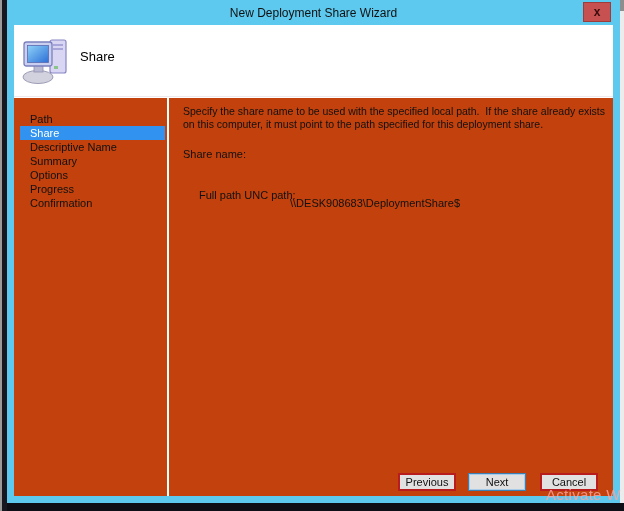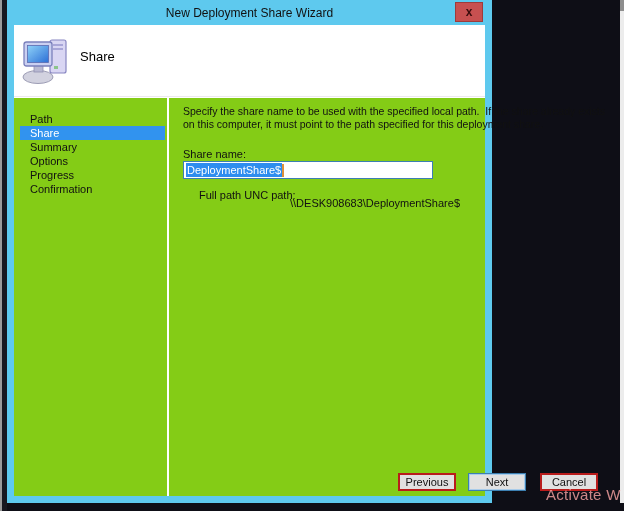--- a/index.html
+++ b/index.html
@@ -7,39 +7,39 @@
   body { font-family:"Liberation Sans", sans-serif; background:#0E0E16; }
   .stage { position:relative; width:624px; height:511px; background:#0E0E16; }
 
   
   .edge-lightline { position:absolute; left:0; top:0; width:2px; height:511px; background:#9A9A9A; }
   .behind-left { position:absolute; left:2px; top:0; width:5px; height:511px; background:#17171F; }
   .desktop-right { position:absolute; left:620px; top:0; width:4px; height:503px; background:#ECECEC; }
   .desktop-right-top { position:absolute; left:620px; top:0; width:4px; height:11px; background:#8E8E8E; }
 
   
-  .dialog { position:absolute; left:7px; top:0; width:485px; height:503px;
+  .dialog { position:absolute; left:7px; top:0; width:613px; height:503px;
             background:var(--titlebar-blue,#5EC9EE); }
   .titlebar { position:relative; height:25px; display:flex; align-items:center; justify-content:center; }
   .title { font-size:12px; color:#111; }
   .close { position:absolute; right:9px; top:2px; width:28px; height:20px;
            background:var(--close-red,#C75050); border:1px solid #9E3B3B;
            display:flex; align-items:center; justify-content:center; cursor:pointer; }
   .close span { font-size:12px; font-weight:bold; color:#3A0C0C; line-height:1; }
 
   .inner { position:absolute; left:7px; top:25px; right:7px; bottom:7px; background:#FFFFFF; }
 
   
   .header { position:absolute; left:0; top:0; right:0; height:72px; background:#FFFFFF;
             border-bottom:1px solid #EDE9ED; }
   .comp-icon { position:absolute; left:6px; top:10px; width:52px; height:50px; }
   .page-title { position:absolute; left:66px; top:24px; font-size:13px; color:#000; }
 
   
-  .bodyarea { position:absolute; left:0; top:73px; right:0; bottom:0; background:#84cc16; }
+  .bodyarea { position:absolute; left:0; top:73px; right:0; bottom:0; background:#c2410c; }
   .sidebar { position:absolute; left:0; top:0; bottom:0; width:155px; border-right:2px solid #FFFFFF; }
   .steps { margin-top:14px; }
   .step { height:14px; margin:0 2px 0 6px; display:flex; align-items:center; cursor:default; }
   .step-label { font-size:11px; color:#111; padding-left:10px; line-height:14px; white-space:nowrap; }
   .step.selected { background:var(--highlight-blue,#3193EF); }
   .step.selected .step-label { color:#FFFFFF; }
 
   .content { position:absolute; left:157px; top:0; right:0; bottom:0; }
   .desc { position:absolute; left:12px; top:7px; width:425px; font-size:10.5px; line-height:13px;
           color:#111; white-space:pre-wrap; }
@@ -108,41 +108,40 @@
       <div class="bodyarea">
         <div class="sidebar">
           <div class="steps">
               <div class="step">
               <span class="step-label">Path</span>
             </div>
               <div class="step selected">
               <span class="step-label">Share</span>
             </div>
               <div class="step">
+              <span class="step-label">Descriptive Name</span>
+            </div>
+              <div class="step">
               <span class="step-label">Summary</span>
             </div>
               <div class="step">
               <span class="step-label">Options</span>
             </div>
               <div class="step">
               <span class="step-label">Progress</span>
             </div>
               <div class="step">
               <span class="step-label">Confirmation</span>
             </div>
             </div>
         </div>
 
         <div class="content">
           <div class="desc">Specify the share name to be used with the specified local path.  If the share already exists on this computer, it must point to the path specified for this deployment share.</div>
           <div class="share-label">Share name:</div>
-          <div class="share-input">
-            <span class="sel">DeploymentShare$</span>
-              <span class="caret"></span>
-          </div>
           <span class="unc-label">Full path UNC path:</span>
           <span class="unc-value">\\DESK908683\DeploymentShare$</span>
         </div>
       </div>
 
       <button class="btn btn-previous">Previous</button>
       <button class="btn btn-next">Next</button>
       <button class="btn btn-cancel">Cancel</button>
     </div>
   </div>

